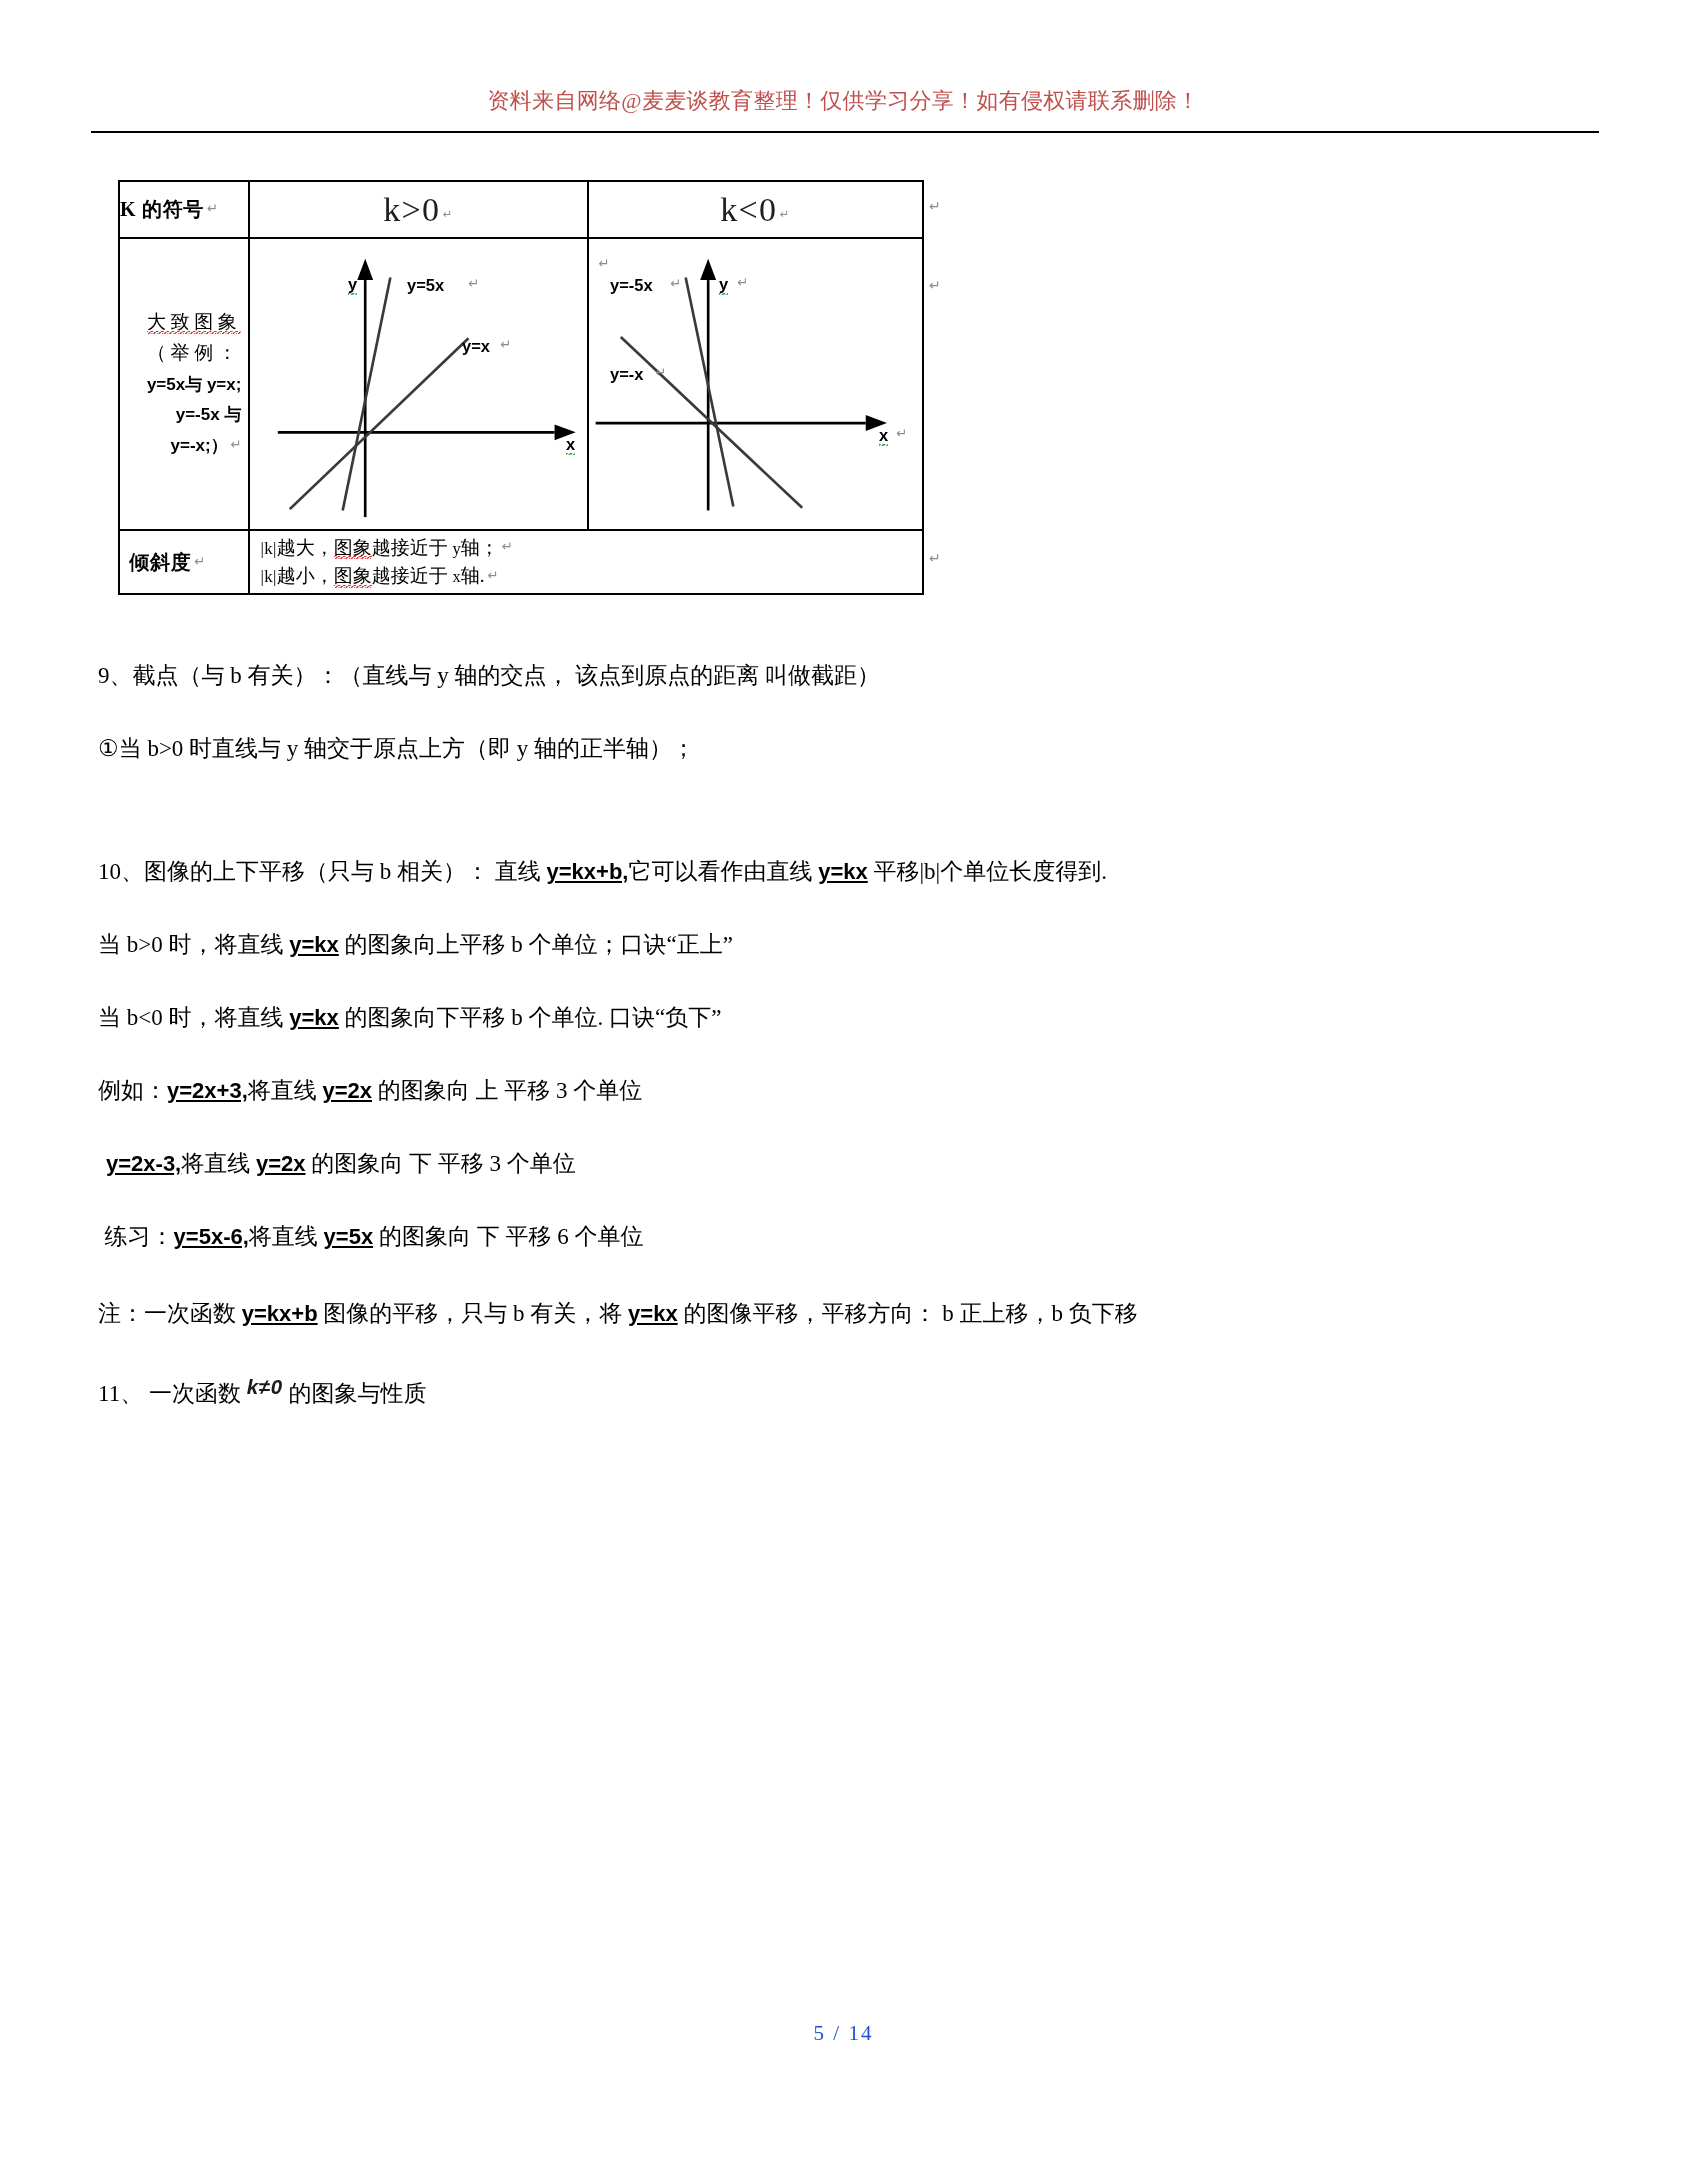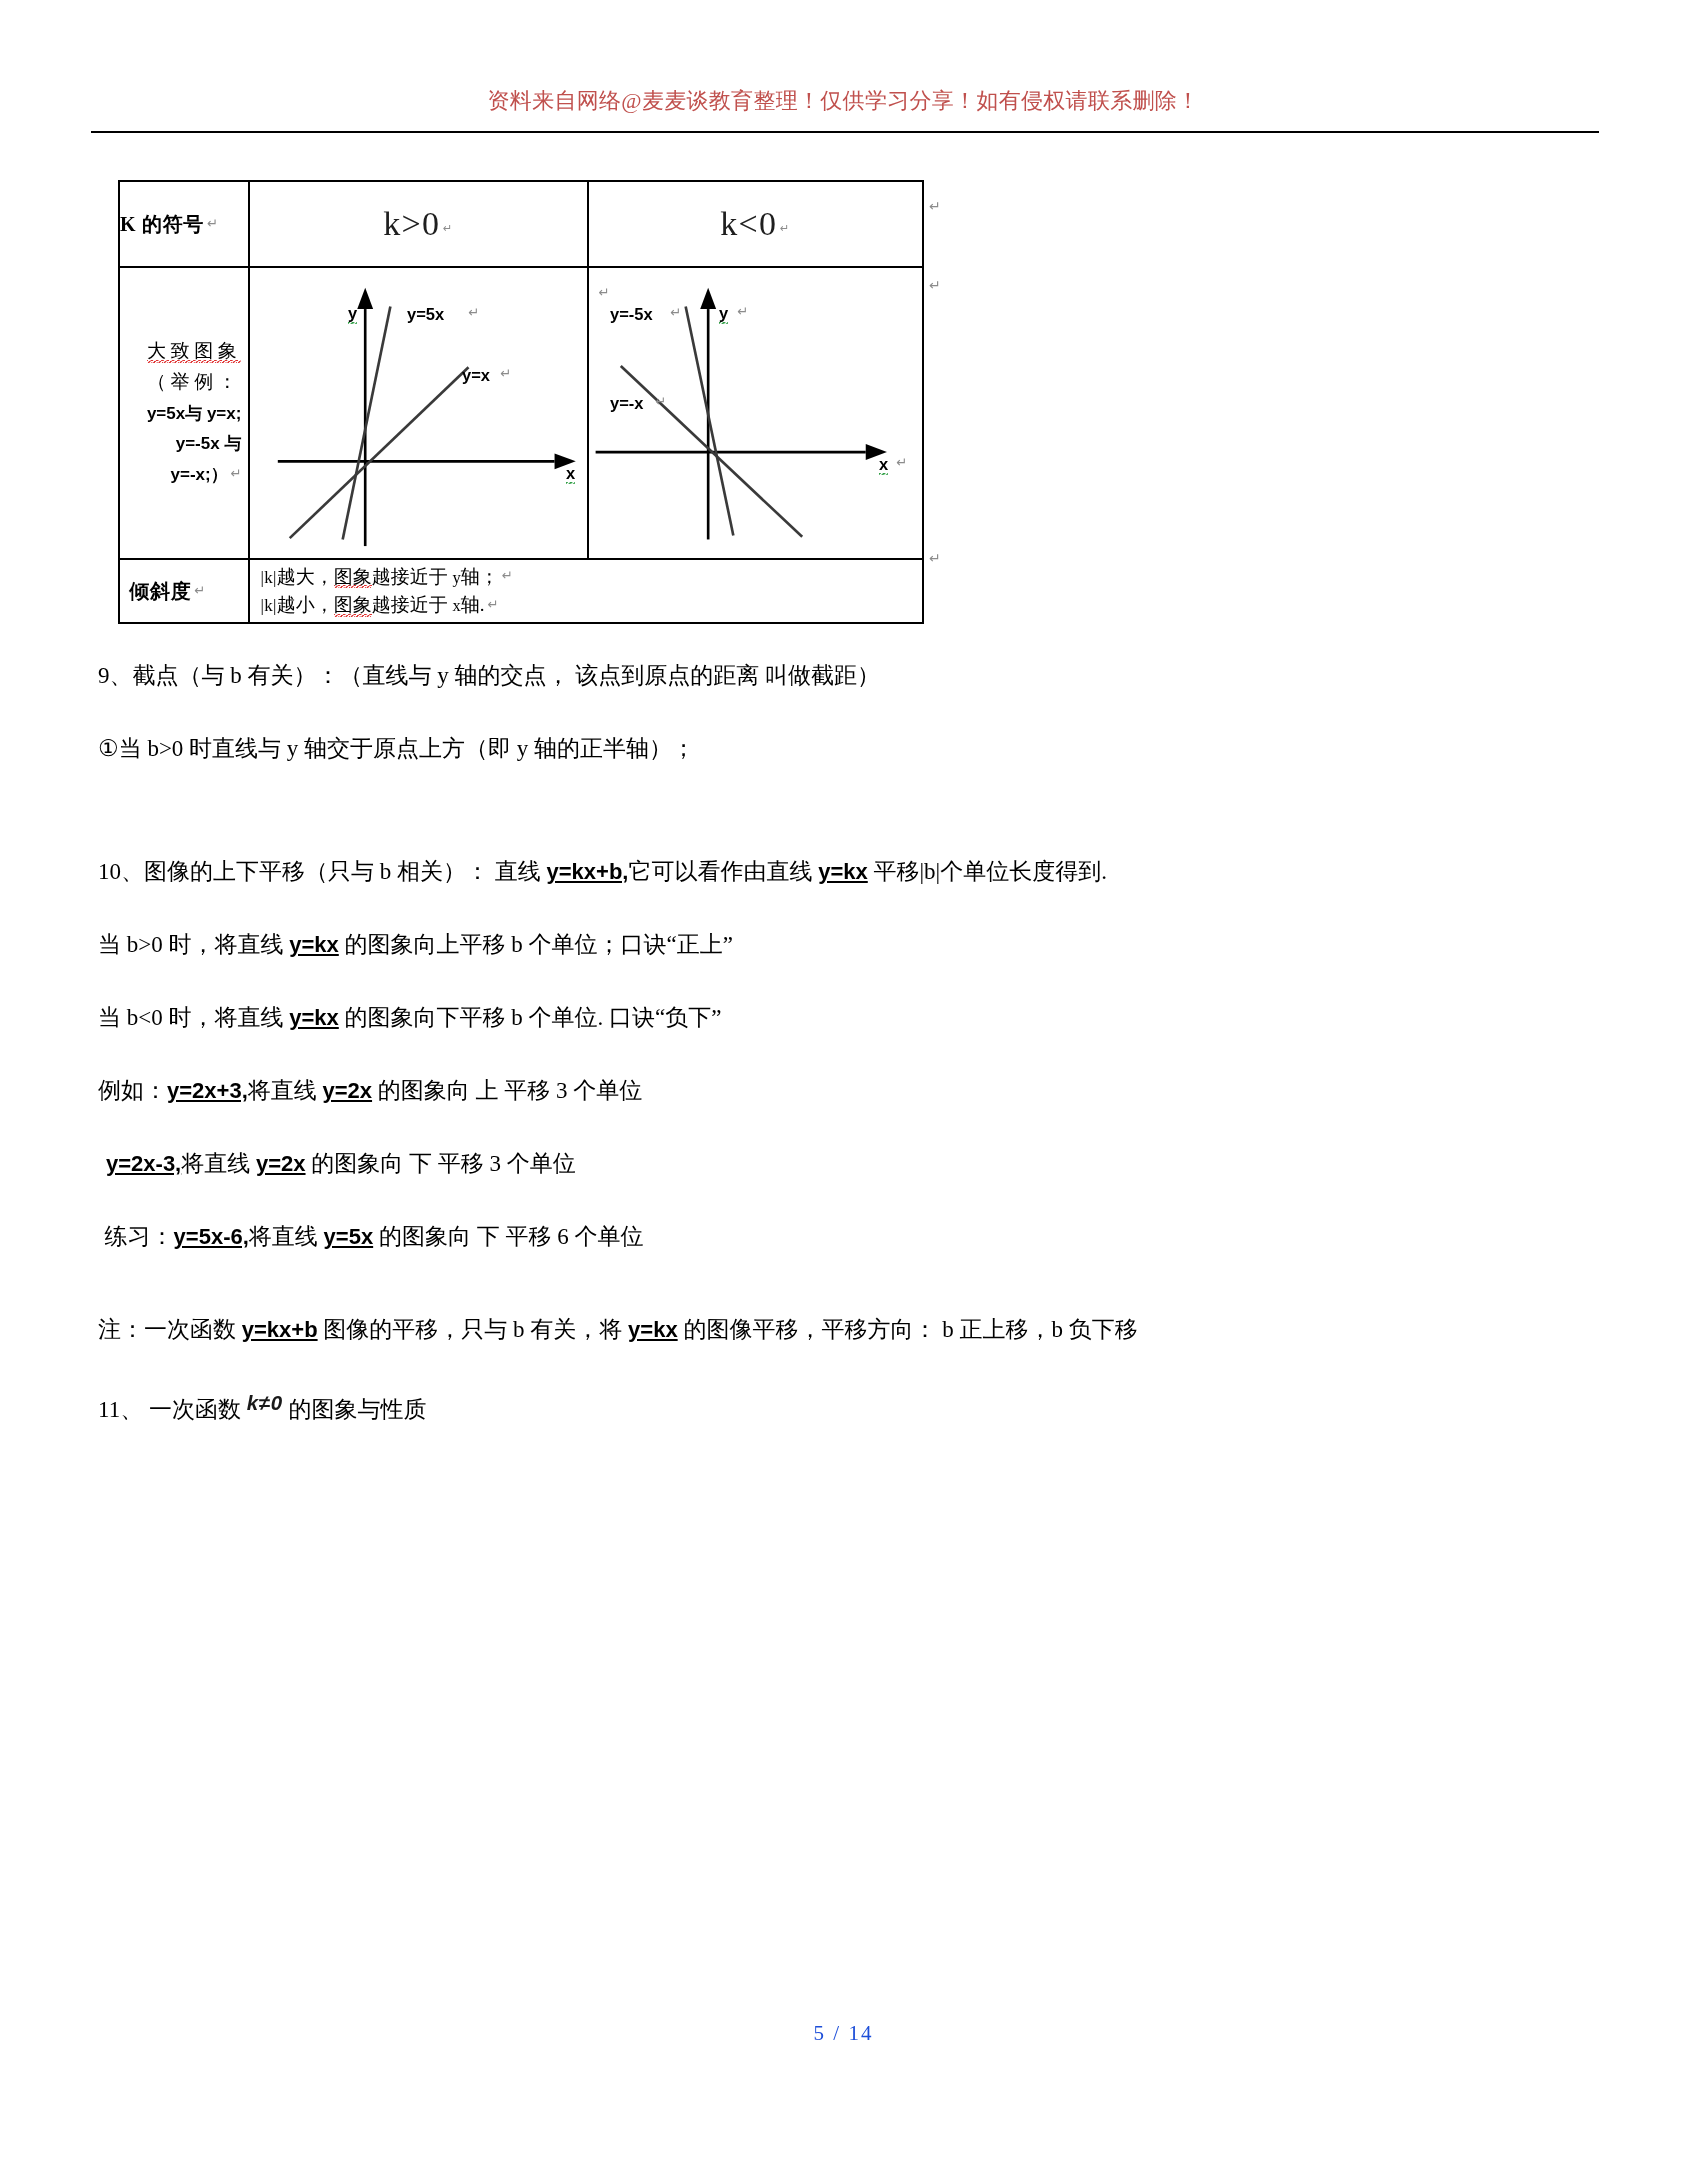--- a/index.html
+++ b/index.html
@@ -61,21 +61,21 @@
   table.k-table td {
     border: 2px solid #000000;
     vertical-align: middle;
     padding: 0;
     background: #ffffff;
   }
   .col-a { width: 130px; }
   .col-b { width: 339px; }
   .col-c { width: 335px; }
 
-  .row-h { height: 86px; }
+  .row-h { height: 57px; }
   .row-g { height: 290px; }
   .row-s { height: 63px; padding-left: 32px; }
 
   .cell-pad { padding: 4px 9.3px; }
 
   .lbl-k-sign {
     font-family: "Liberation Serif", serif;
     font-weight: bold;
     font-size: 20px;
     letter-spacing: 0.7px;
@@ -191,21 +191,21 @@
     width: 1502px;
   }
   .para {
     font-family: "Liberation Serif", serif;
     font-size: 23px;
     line-height: 1.0;
     margin: 0 0 0 0;
     color: #000000;
     white-space: nowrap;
   }
-  .para-wrap { white-space: normal; line-height: 1.42; margin-top: 16px; }
+  .para-wrap { white-space: normal; line-height: 1.42; }
   .gap { display: block; height: 50px; }
   .gap-s { display: block; height: 46px; }
   .sans {
     font-family: "Liberation Sans", sans-serif;
     font-weight: bold;
     font-size: 22px;
     text-decoration: underline;
   }
   .circnum {
     display: inline-block;

